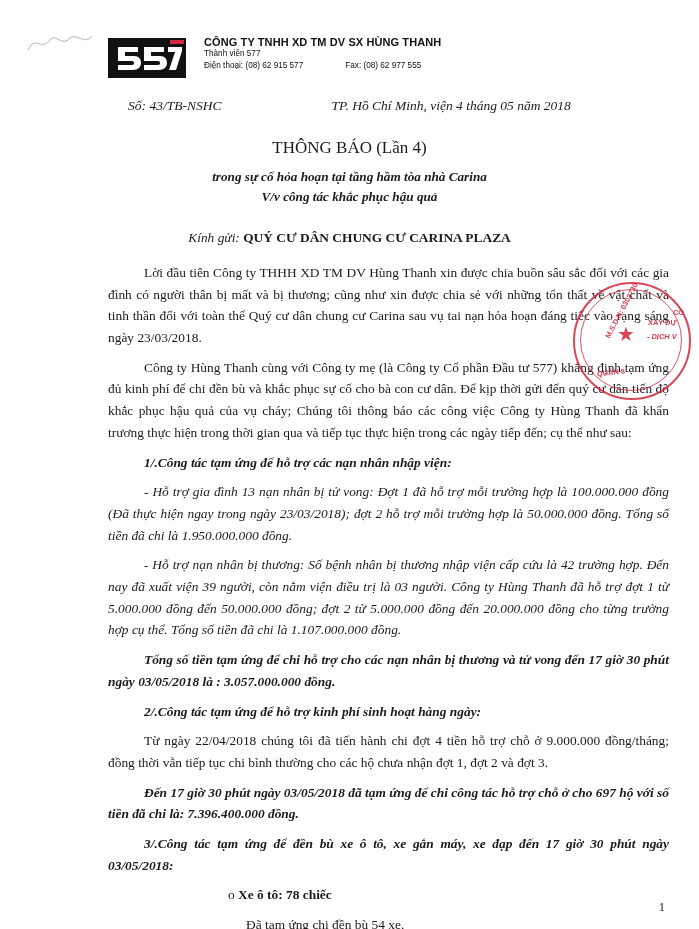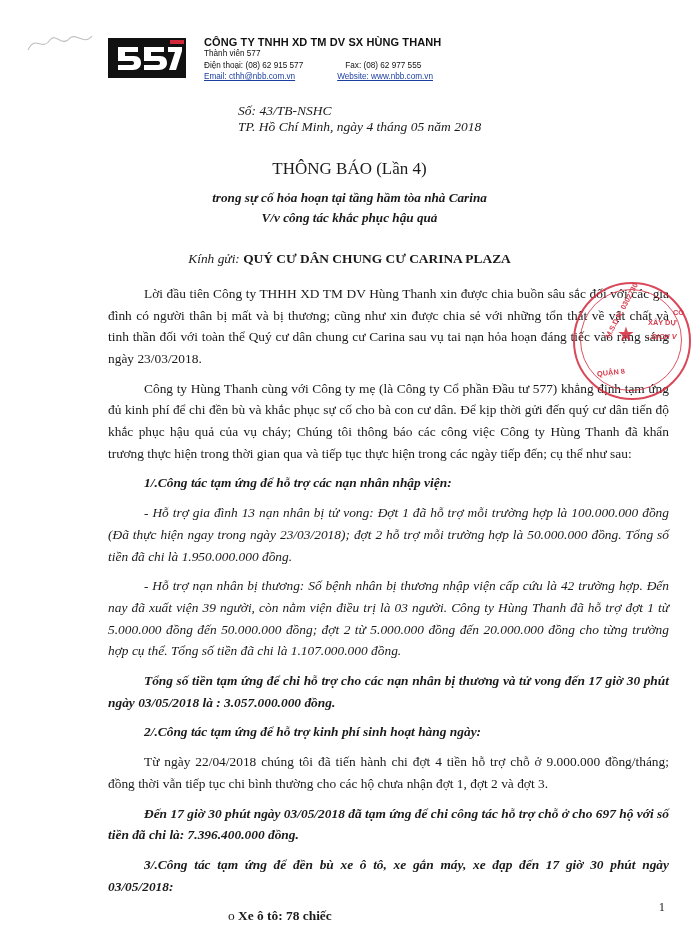--- a/index.html
+++ b/index.html
@@ -66,21 +66,20 @@
     color: #1a3fa0;
     text-decoration: underline;
   }
 
   
   .refline {
     display: flex;
     align-items: baseline;
     padding: 20px 30px 0 128px;
     font-size: 13.5px;
-    flex-direction: column;
   }
   .ref-left {
     font-style: italic;
     white-space: nowrap;
   }
   .ref-right {
     font-style: italic;
     margin-left: 110px;
     white-space: nowrap;
   }
@@ -227,33 +226,30 @@
         <path d="M60,9 L74,9 L74,13 L68,32 L61,32 L67,14 L60,14 Z" fill="#ffffff"></path>
         <path d="M62,2 L76,2 L76,6 L62,6 Z" fill="#d2283c"></path>
       </svg>
     </div>
     <div class="company-block">
       <div class="company-name">CÔNG TY TNHH XD TM DV SX HÙNG THANH</div>
       <div class="company-line">Thành viên 577</div>
       <div class="company-line">
         <span>Điện thoại: (08) 62 915 577</span><span class="seg-right">Fax: (08) 62 977 555</span>
       </div>
-      <div class="company-line">
-        <span class="link">Email: cthh@nbb.com.vn</span><span class="seg-right link">Website: www.nbb.com.vn</span>
-      </div>
     </div>
   </div>
 
   <div class="refline">
     <div class="ref-left">
       <span>Số:</span>
       <span class="handwrite">43</span><span>/TB-NSHC</span>
     </div>
     <div class="ref-right">
-      <span>TP. Hồ Chí Minh, ngày</span>
+      <span>TP. Hồ Chí Minh, viện</span>
       <span class="handwrite">4</span>
       <span>tháng 05 năm 2018</span>
     </div>
   </div>
 
   <div class="title-main">THÔNG BÁO (Lần 4)</div>
   <div class="title-sub">
     <div>trong sự cố hỏa hoạn tại tầng hầm tòa nhà Carina</div>
     <div>V/v công tác khắc phục hậu quả</div>
   </div>

